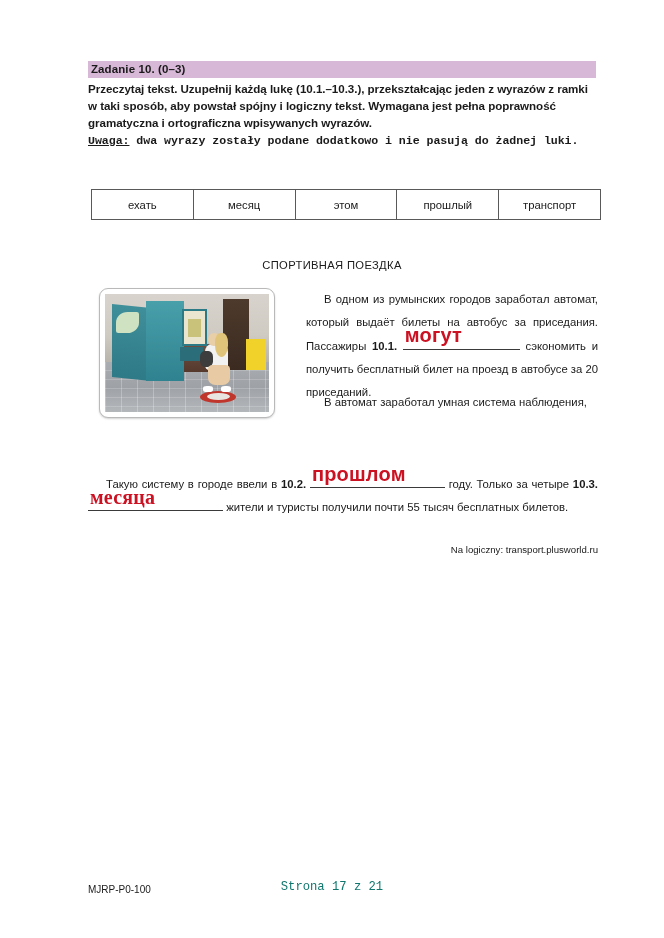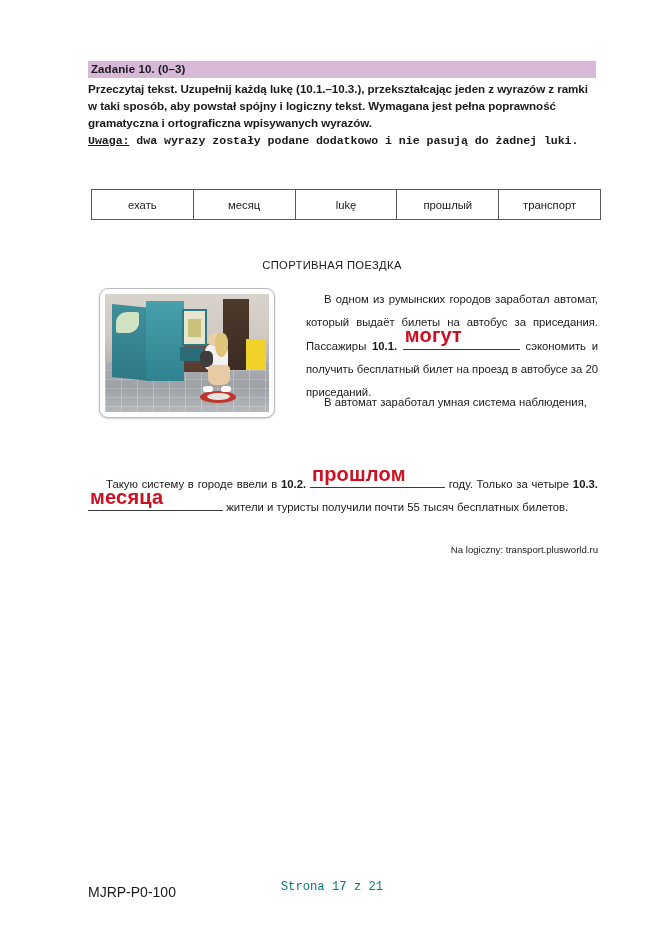--- a/index.html
+++ b/index.html
@@ -239,21 +239,21 @@
 
   .gapline {
     display: inline-block;
     border-bottom: 1px solid #3a3a3a;
     position: relative;
     vertical-align: baseline;
     height: 14px;
   }
   .gap-1 { width: 117px; }
   .gap-2 { width: 135px; }
-  .gap-3 { width: 135px; }
+  .gap-3 { width: 135px; font-family: Liberation Serif, serif; }
 
   .answer {
     position: absolute;
     left: 2px;
     bottom: 1px;
     color: #cc1122;
     font-weight: bold;
     font-size: 20px;
     white-space: nowrap;
     letter-spacing: 0.2px;
@@ -268,21 +268,21 @@
     text-align: right;
     font-size: 9.6px;
     color: #1a1a1a;
   }
 
   
   .footer-code {
     position: absolute;
     left: 88px;
     top: 884px;
-    font-size: 14px;
+    font-size: 10px;
     color: #1a1a1a;
   }
   .footer-page {
     position: absolute;
     left: 0;
     top: 880px;
     width: 664px;
     text-align: center;
     font-size: 12.2px;
     color: #0f766e;
@@ -300,21 +300,21 @@
   <div class="task-instructions">
     <span>Przeczytaj tekst. Uzupełnij każdą lukę (10.1.–10.3.), przekształcając jeden z wyrazów</span>
     <span>z ramki w taki sposób, aby powstał spójny i logiczny tekst. Wymagana jest pełna</span>
     <span>poprawność gramatyczna i ortograficzna wpisywanych wyrazów.</span>
     <span class="task-note"><span class="note-underline">Uwaga:</span><span> dwa wyrazy zostały podane dodatkowo i nie pasują do żadnej luki.</span></span>
   </div>
 
   <div class="word-bank">
     <div class="word-cell">ехать</div>
     <div class="word-cell">месяц</div>
-    <div class="word-cell">lukę</div>
+    <div class="word-cell">этом</div>
     <div class="word-cell">прошлый</div>
     <div class="word-cell">транспорт</div>
   </div>
 
   <div class="text-title">СПОРТИВНАЯ ПОЕЗДКА</div>
 
   <div class="photo-frame">
     <div class="photo">
       <div class="ph-wallback"></div>
       <div class="ph-ground"></div>

